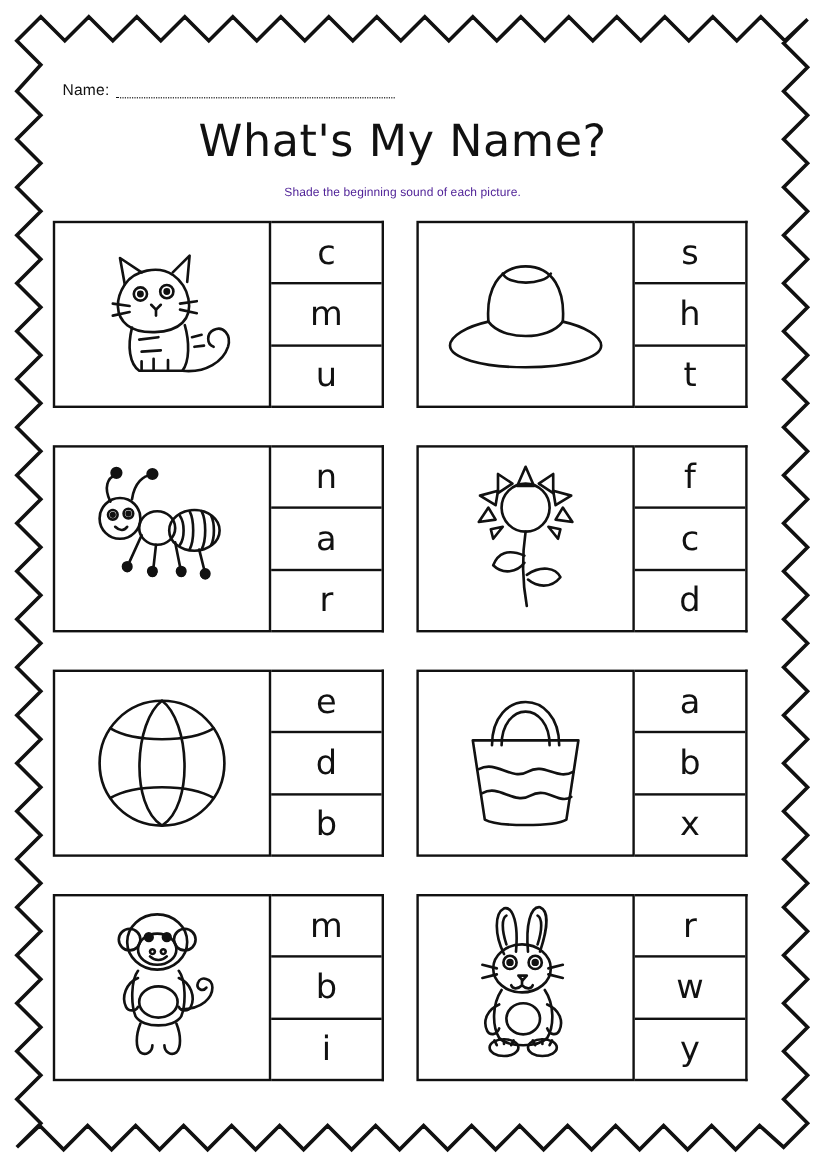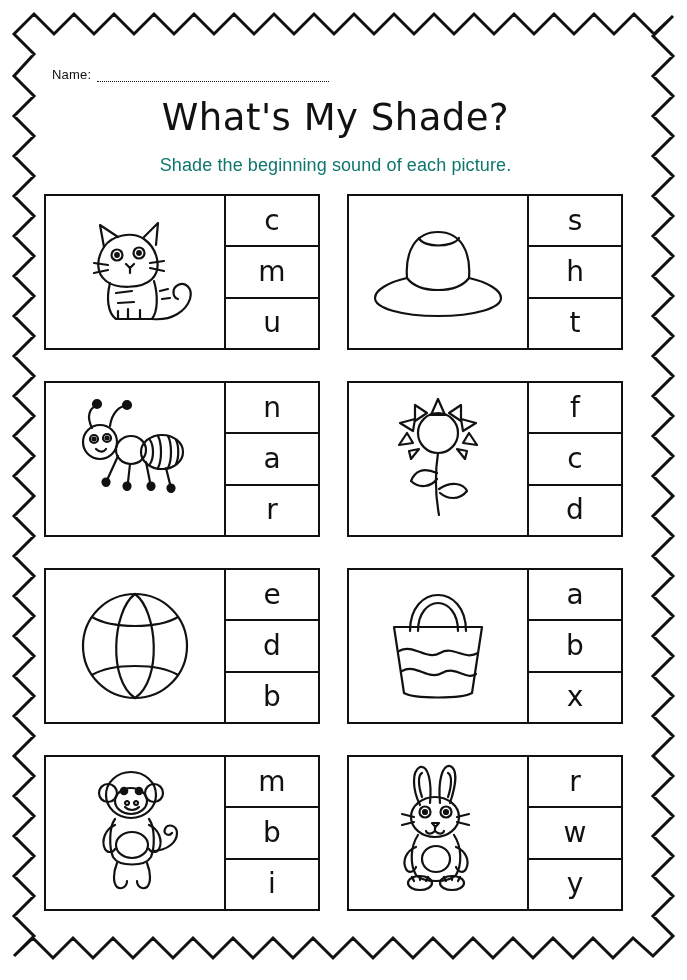--- a/index.html
+++ b/index.html
@@ -59,22 +59,22 @@
     font-family: "DejaVu Sans", sans-serif;
     font-size: 37px;
     font-weight: 400;
     color: #111;
     margin-top: 14px;
     letter-spacing: 0.5px;
   }
   .subtitle {
     text-align: center;
     font-family: "Liberation Sans", sans-serif;
-    font-size: 18px;
-    color: #0f766e;
+    font-size: 10px;
+    color: #4c1d95;
     margin-top: 16px;
     letter-spacing: .1px;
   }
   .grid {
     margin-top: 18px;
     display: grid;
     grid-template-columns: 276px 276px;
     grid-template-rows: repeat(4, 170px);
     column-gap: 27px;
     row-gap: 17px;
@@ -126,21 +126,21 @@
     <polygon fill="none" stroke="#111" stroke-width="3" points="14,34 34,14 54,34 74,14 94,34 114,14 134,34 154,14 174,34 194,14 214,34 234,14 254,34 274,14 294,34 314,14 334,34 354,14 374,34 394,14 414,34 434,14 454,34 474,14 494,34 514,14 534,34 554,14 574,34 594,14 614,34 634,14 654,34 673,16 653,36 673,56 653,76 673,96 653,116 673,136 653,156 673,176 653,196 673,216 653,236 673,256 653,276 673,296 653,316 673,336 653,356 673,376 653,396 673,416 653,436 673,456 653,476 673,496 653,516 673,536 653,556 673,576 653,596 673,616 653,636 673,656 653,676 673,696 653,716 673,736 653,756 673,776 653,796 673,816 653,836 673,856 653,876 673,896 653,916 673,936 653,956 633,938 613,958 593,938 573,958 553,938 533,958 513,938 493,958 473,938 453,958 433,938 413,958 393,938 373,958 353,938 333,958 313,938 293,958 273,938 253,958 233,938 213,958 193,938 173,958 153,938 133,958 113,938 93,958 73,938 53,958 33,938 14,956 34,936 14,916 34,896 14,876 34,856 14,836 34,816 14,796 34,776 14,756 34,736 14,716 34,696 14,676 34,656 14,636 34,616 14,596 34,576 14,556 34,536 14,516 34,496 14,476 34,456 14,436 34,416 14,396 34,376 14,356 34,336 14,316 34,296 14,276 34,256 14,236 34,216 14,196 34,176 14,156 34,136 14,116 34,96 14,76 34,54"></polygon>
   </svg>
 
   <div class="content">
 
     <div class="name-row">
       <span class="name-label">Name:</span>
       <span class="name-line"></span>
     </div>
 
-    <div class="title">What's My Shade?</div>
+    <div class="title">What's My Name?</div>
     <div class="subtitle">Shade the beginning sound of each picture.</div>
 
     <div class="grid">
 
       <div class="item">
         <div class="pic-box">
           <svg class="art" width="150" height="130" viewBox="0 0 150 130" fill="none" stroke="#111" stroke-width="2.2" stroke-linecap="round" stroke-linejoin="round">
             <path d="M44 40 L40 18 L58 30"></path>
             <path d="M84 30 L98 16 L96 38"></path>
             <path d="M44 40 C36 52 36 66 46 74 C56 82 82 82 92 72 C102 62 98 42 84 32 C72 24 52 28 44 40 Z"></path>

